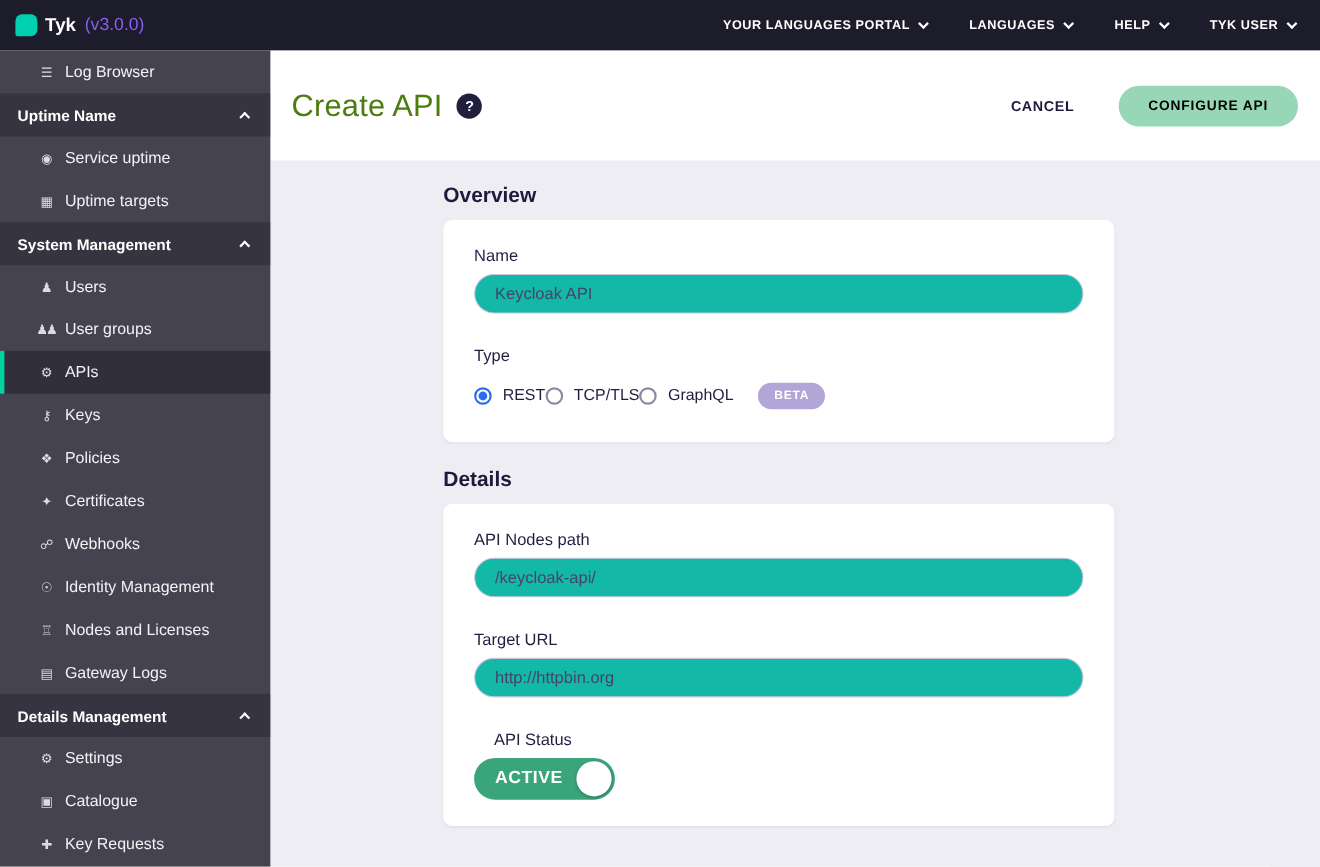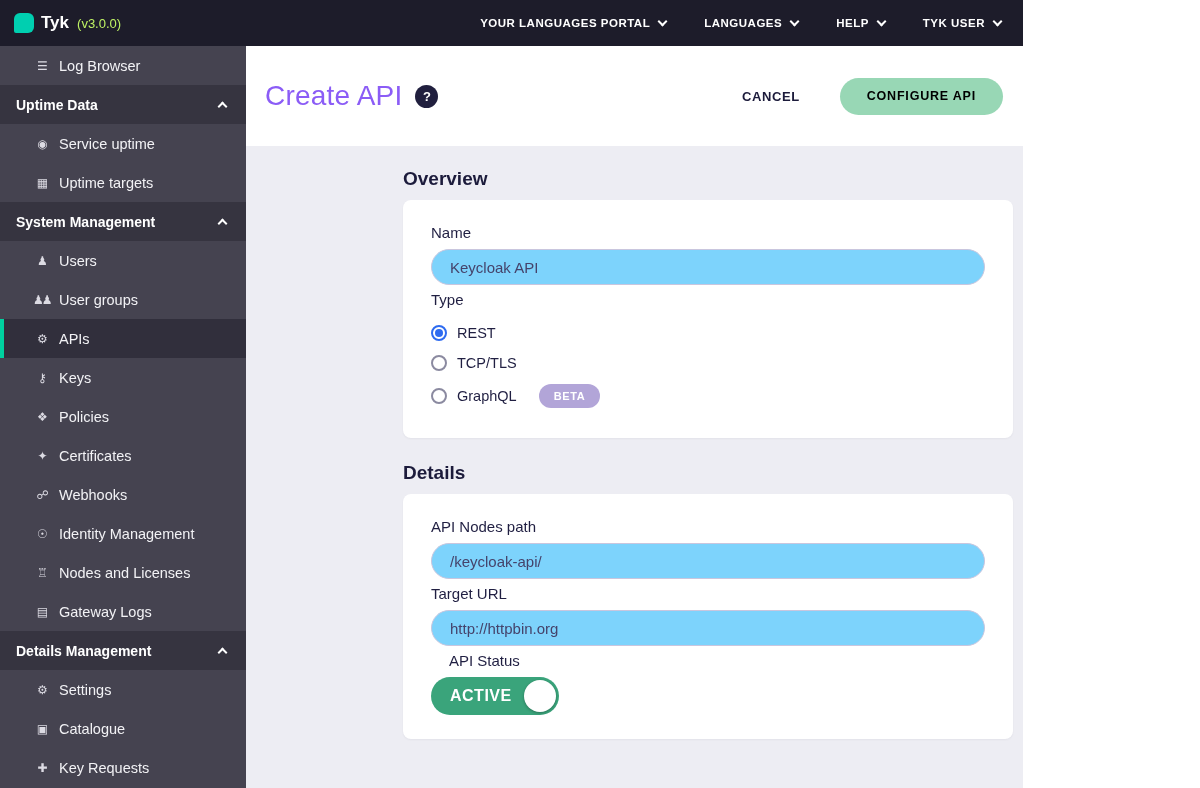--- a/index.html
+++ b/index.html
@@ -4,60 +4,60 @@
 <style>
   :root{
     --navy:#1d1c2a; --sidebar:#454350; --section:#363440; --active:#312f3c;
     --teal:#00d1a0; --btn-green:#98d7b5; --bg:#ededf3; --ink:#1c1b3b;
     --input-border:#c9c6de; --input-text:#45436b; --radio-blue:#2e6bf0;
     --toggle-green:#3aa47b; --beta:#b2a5d8;
   }
   *{box-sizing:border-box}
   html,body{margin:0;padding:0}
   body{width:1200px;height:788px;overflow:hidden;font-family:"Liberation Sans",sans-serif}
-  .app{display:flex;flex-direction:column;width:1023px;height:788px}
+  .app{display:flex;flex-direction:column;width:1200px;height:788px}
 
   
   .topnav{height:46px;flex:none;background:var(--navy);display:flex;align-items:center;justify-content:space-between;padding:0 22px 0 14px}
   .brand{display:flex;align-items:center;cursor:pointer}
   .brand-icon{width:20px;height:20px;background:#00cfb0;border-radius:6px 6px 6px 2px;margin-right:7px}
   .brand-name{color:#fff;font-size:17px;font-weight:bold;margin-right:8px}
-  .brand-version{color:#bef264;font-size:13px}
+  .brand-version{color:#8b5cf6;font-size:16px}
   .topmenus{display:flex;align-items:center}
   .topmenu{display:flex;align-items:center;gap:9px;color:#fff;font-size:11.5px;font-weight:bold;letter-spacing:.5px;margin-left:38px;cursor:pointer;white-space:nowrap}
   .chev{width:7px;height:7px;border-right:2px solid #fff;border-bottom:2px solid #fff;display:inline-block}
   .chev.down{transform:rotate(45deg);margin-top:-4px}
   .chev.up{transform:rotate(-135deg);margin-top:4px}
 
   .body{flex:1;display:flex;min-height:0}
 
   
   .sidebar{width:246px;flex:none;background:var(--sidebar);overflow:hidden}
   .side-section{height:39px;background:var(--section);display:flex;align-items:center;justify-content:space-between;padding:0 20px 0 16px;color:#fff;font-size:14px;font-weight:bold;cursor:pointer}
   .side-item{height:39px;display:flex;align-items:center;padding-left:33px;color:#f2f2f5;font-size:14.5px;gap:9px;cursor:pointer}
   .side-item.active{background:var(--active);border-left:4px solid var(--teal);padding-left:29px}
   .side-icon{width:17px;flex:none;text-align:center;font-size:12px;color:#dcdbe3;letter-spacing:-2px}
 
   
   .main{flex:1;display:flex;flex-direction:column;min-width:0}
   .page-header{height:100px;flex:none;background:#fff;display:flex;align-items:center;justify-content:space-between;padding:0 20px 0 19px}
   .title-wrap{display:flex;align-items:center}
-  .page-title{font-size:28px;font-weight:500;color:#8b5cf6;margin:0 13px 0 0;letter-spacing:.2px}
+  .page-title{font-size:28px;font-weight:500;color:#4d7c0f;margin:0 13px 0 0;letter-spacing:.2px}
   .help{width:23px;height:23px;border-radius:50%;background:#201f3e;color:#fff;font-weight:bold;font-size:13px;display:flex;align-items:center;justify-content:center;cursor:pointer}
   .actions{display:flex;align-items:center}
   .cancel-btn{background:none;border:none;font-family:inherit;font-weight:bold;font-size:13px;color:var(--ink);letter-spacing:.6px;margin-right:34px;cursor:pointer}
   .configure-btn{height:37px;padding:0 27px;border:none;border-radius:19px;background:var(--btn-green);color:#000000;font-family:inherit;font-weight:bold;font-size:12.5px;letter-spacing:.8px;cursor:pointer}
 
   .content{flex:1;background:var(--bg);padding:22px 0 0 157px;overflow:hidden}
   .section-heading{font-size:19px;font-weight:600;color:var(--ink);margin:0 0 10px}
   .card{width:610px;background:#fff;border-radius:8px;padding:24px 28px;box-shadow:0 1px 2px rgba(30,30,60,.05);margin-bottom:24px}
   .field-label{display:block;font-size:15px;color:#201f42;margin:0 0 8px}
-  .pill-input{display:block;width:100%;height:36px;border:1px solid var(--input-border);border-radius:18px;padding:0 18px;font-family:inherit;font-size:15px;color:var(--input-text);background:#7dd3fc;outline:none;margin-bottom:6px}
+  .pill-input{display:block;width:100%;height:36px;border:1px solid var(--input-border);border-radius:18px;padding:0 18px;font-family:inherit;font-size:15px;color:var(--input-text);background:#14b8a6;outline:none;margin-bottom:30px}
   .pill-input:last-child{margin-bottom:0}
-  .type-options{display:flex;flex-direction:column}
+  .type-options{display:flex;flex-direction:row}
   .radio-row{display:flex;align-items:center;min-height:30px;gap:10px;font-size:14.5px;color:#201f42;cursor:pointer}
   .radio-row.tall{min-height:36px}
   .radio{width:16px;height:16px;border-radius:50%;border:2px solid #8b8aa0;flex:none;position:relative}
   .radio.selected{border-color:var(--radio-blue)}
   .radio.selected::after{content:"";position:absolute;inset:2px;border-radius:50%;background:var(--radio-blue)}
   .badge{background:var(--beta);color:#fff;font-size:11px;font-weight:bold;letter-spacing:.6px;padding:6px 15px;border-radius:15px;margin-left:12px}
   .status-label{margin-left:18px;margin-top:3px}
   .toggle{width:128px;height:38px;border-radius:19px;background:var(--toggle-green);display:flex;align-items:center;position:relative;padding-left:19px;color:#fff;font-weight:bold;font-size:16px;letter-spacing:.5px;cursor:pointer;margin-top:2px}
   .knob{position:absolute;right:3px;top:3px;width:32px;height:32px;border-radius:50%;background:#fff;box-shadow:0 1px 3px rgba(0,0,0,.3)}
 </style>
@@ -93,21 +93,21 @@
   </header>
 
   <div class="body">
 
     <aside class="sidebar">
       <div class="side-item">
         <span class="side-icon">☰</span>
         <span>Log Browser</span>
       </div>
       <div class="side-section">
-        <span>Uptime Data</span>
+        <span>Uptime Name</span>
         <span class="chev up"></span>
       </div>
       <div class="side-item">
         <span class="side-icon">◉</span>
         <span>Service uptime</span>
       </div>
       <div class="side-item">
         <span class="side-icon">▦</span>
         <span>Uptime targets</span>
       </div>

